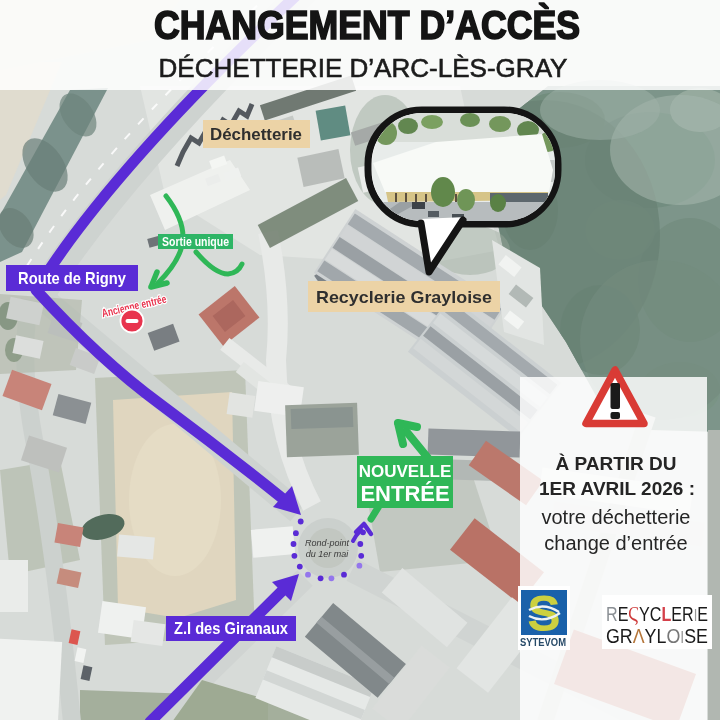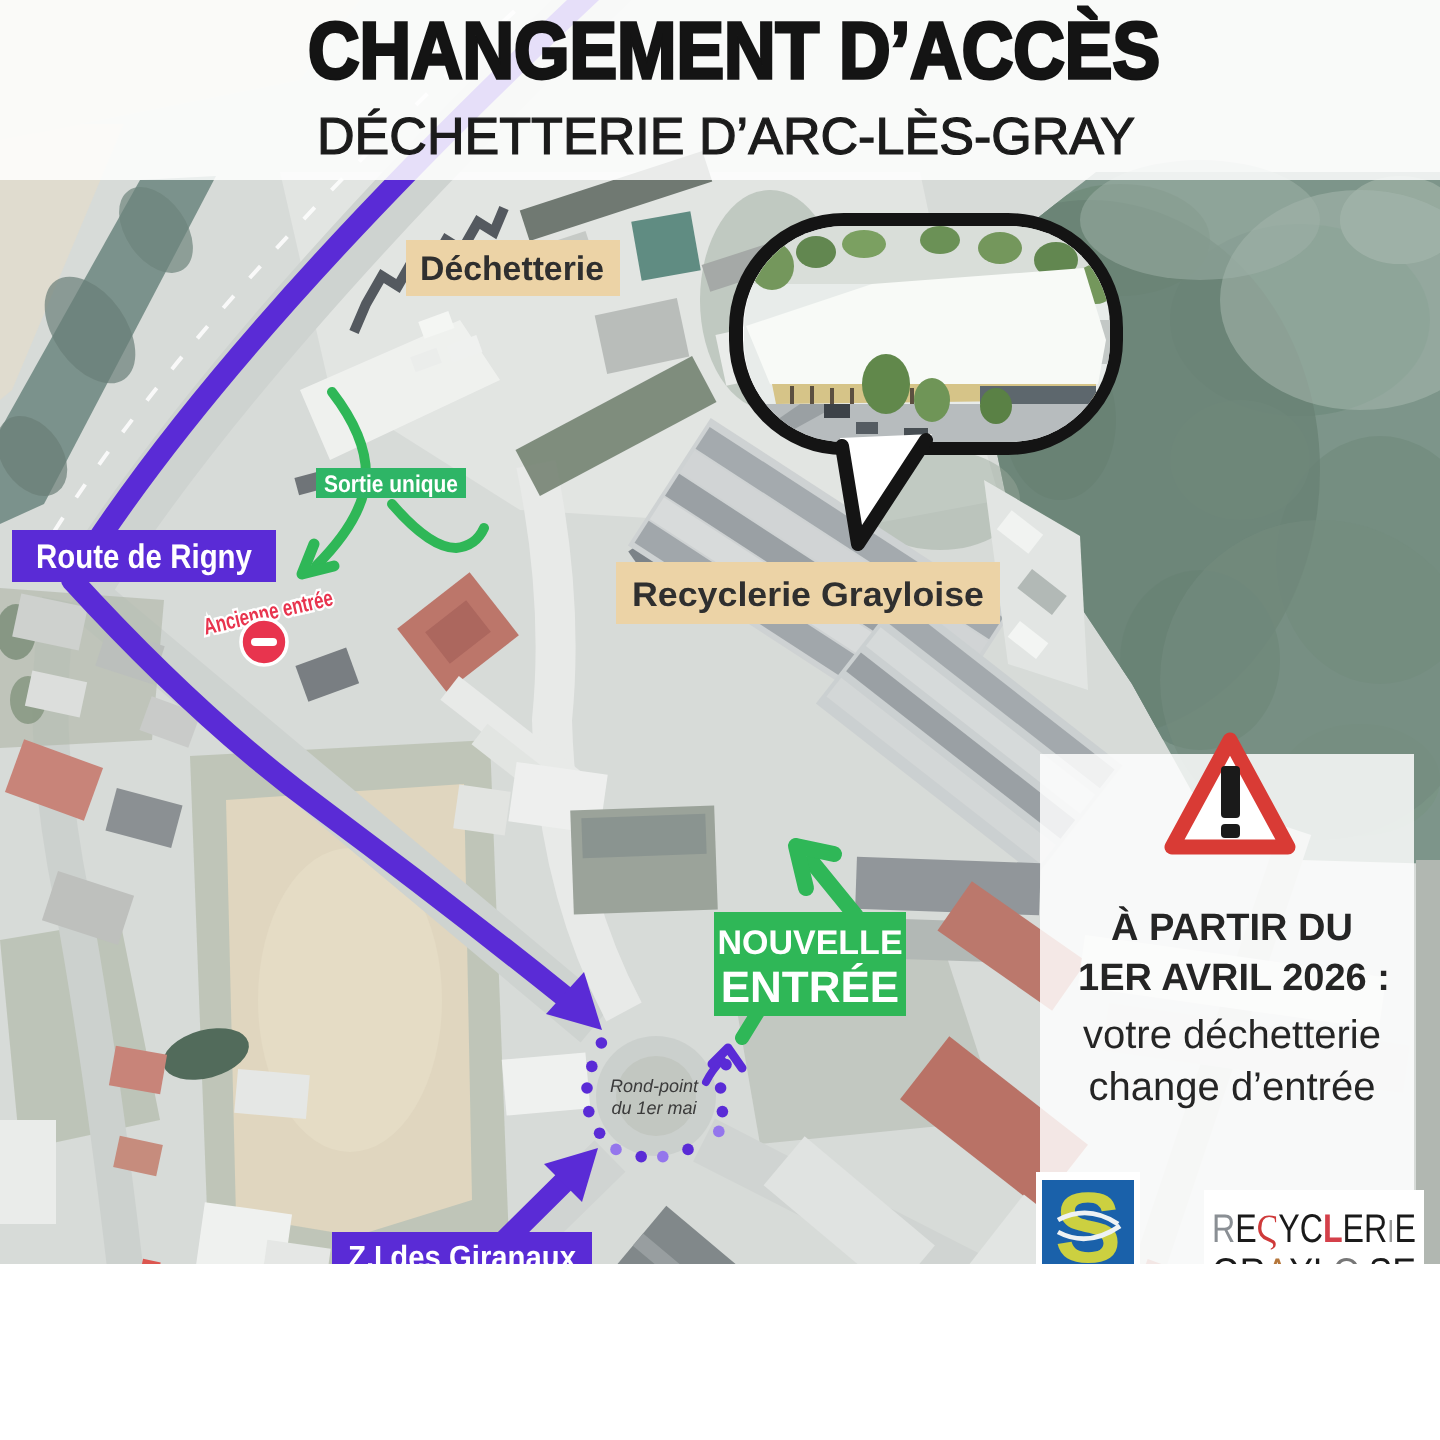--- a/index.html
+++ b/index.html
@@ -1,16 +1,16 @@
 <!DOCTYPE html>
 <html><head>
 <meta charset="utf-8">
 <style>
 html,body{margin:0;padding:0;background:#fff}
-.stage{position:relative;width:720px;height:632px;overflow:hidden;font-family:"Liberation Sans",sans-serif}
+.stage{position:relative;width:720px;height:720px;overflow:hidden;font-family:"Liberation Sans",sans-serif}
 svg{display:block}
 </style>
 </head>
 <body>
 <div class="stage">
 <svg width="720" height="720" viewBox="0 0 720 720" xmlns="http://www.w3.org/2000/svg">
 <defs>
 <clipPath id="bub">
           <rect x="372" y="113" width="183" height="108" rx="50" ry="50"></rect>
         </clipPath>

